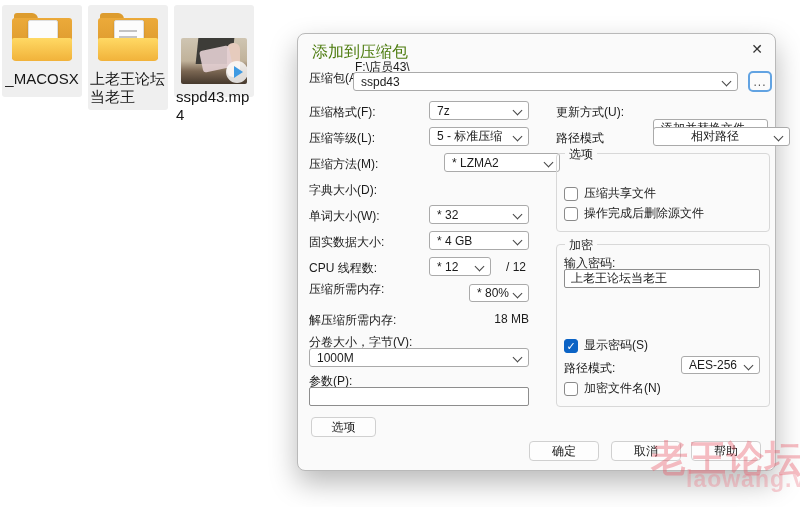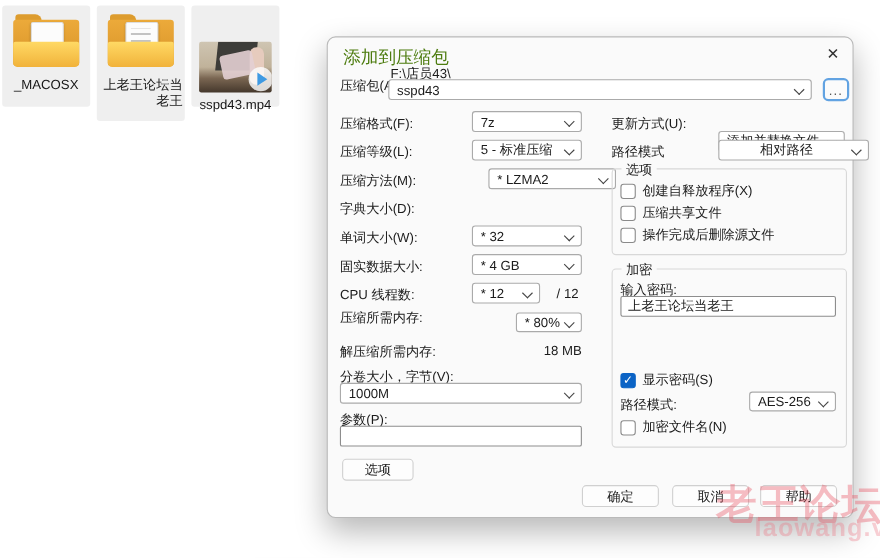--- a/index.html
+++ b/index.html
@@ -4,21 +4,21 @@
 <style>
   html,body{margin:0;padding:0;}
   body{
     width:800px;height:507px;position:relative;overflow:hidden;
     background:#ffffff;
     font-family:"Liberation Sans","DejaVu Sans",sans-serif;
     color:#1b1b1b;
   }
   
   .tile{position:absolute;background:#efefef;border-radius:3px;display:flex;flex-direction:column;align-items:center;}
-  .tile-label{font-size:12px;color:#161616;text-align:right;line-height:1.2;padding:0 2px;word-break:break-all;}
+  .tile-label{font-size:15px;color:#161616;text-align:left;line-height:1.2;padding:0 2px;word-break:break-all;}
   
   .folder{position:relative;width:62px;height:50px;margin-top:8px;flex:none;}
   .folder .tab{position:absolute;left:3px;top:0;width:24px;height:12px;background:#dd9c2e;border-radius:3px 6px 0 0;}
   .folder .back{position:absolute;left:1px;top:5px;width:60px;height:42px;background:linear-gradient(#ecaa3a,#d79328);border-radius:3px;}
   .folder .page{position:absolute;left:17px;top:7px;width:28px;height:34px;background:#fcfcfc;border:1px solid #dedede;border-radius:2px;box-shadow:0 1px 2px rgba(0,0,0,.18);}
   .folder .page.lines{background:repeating-linear-gradient(#fcfcfc 0 4px,#c3c3c3 4px 6px);background-size:18px 100%;background-repeat:no-repeat;background-position:4px 5px;background-color:#fcfcfc;}
   .folder .front{position:absolute;left:1px;top:25px;width:60px;height:23px;background:linear-gradient(#ffd964,#f1b23a);border-radius:2px 2px 4px 4px;}
   
   .thumb{position:relative;width:66px;height:46px;margin-top:33px;flex:none;border-radius:2px;overflow:hidden;
     background:linear-gradient(180deg,#cfc5b2 0%,#c0b29a 50%,#7a6652 72%,#45382c 100%);}
@@ -169,24 +169,20 @@
 
   <div class="lbl" style="left:258px;top:96px;">路径模式</div>
   <div class="combo" style="left:355px;top:93px;width:137px;justify-content:center;">
     <span>相对路径</span>
       <span class="chev"></span>
   </div>
 
   <div class="gbox" style="left:258px;top:119px;width:212px;height:77px;">
     <span class="gtitle">选项</span>
   </div>
-  <div class="cb" style="left:266px;top:131px;">
-    <span class="box"></span>
-    <span>创建自释放程序(X)</span>
-  </div>
   <div class="cb" style="left:266px;top:151px;">
     <span class="box"></span>
     <span>压缩共享文件</span>
   </div>
   <div class="cb" style="left:266px;top:171px;">
     <span class="box"></span>
     <span>操作完成后删除源文件</span>
   </div>
 
   <div class="gbox" style="left:258px;top:210px;width:212px;height:161px;">

